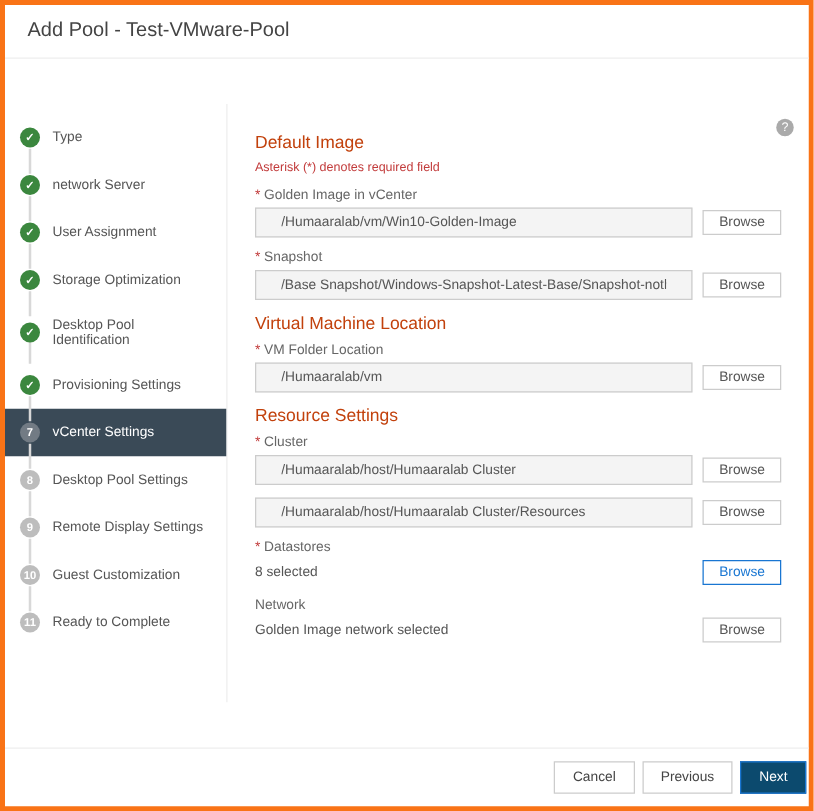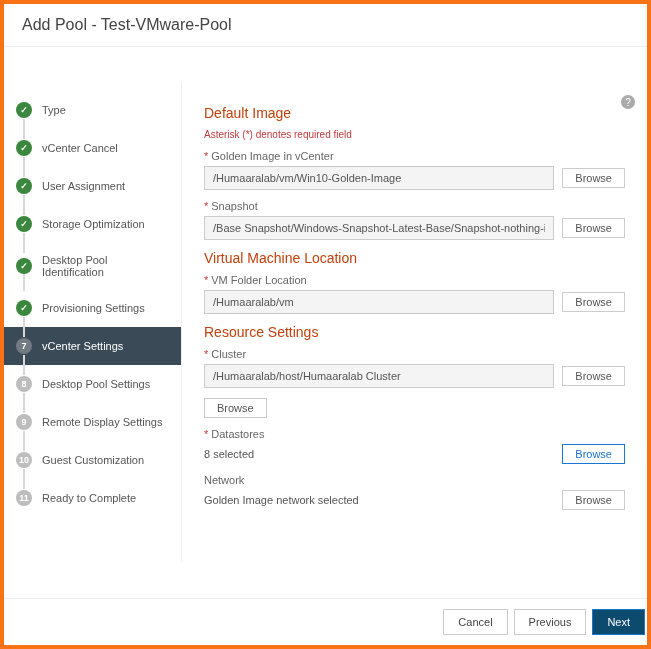--- a/index.html
+++ b/index.html
@@ -17,21 +17,21 @@
 .step.pending .badge { background: #bdbdbd; color: #fff; }
 .step .connector { position: absolute; left: 19px; top: 28px; width: 2px; height: 20px; background: #d8d8d8; z-index: 1; }
 .main { flex: 1; padding: 16px 22px; position: relative; overflow: hidden; }
 .help-icon { position: absolute; top: 12px; right: 12px; width: 14px; height: 14px; border-radius: 50%; background: #aaa; color: #fff; font-size: 10px; display: flex; align-items: center; justify-content: center; cursor: pointer; }
 .section-title { font-size: 14px; color: #c2410c; font-weight: 400; margin-bottom: 8px; margin-top: 6px; }
 .required-note { color: #c23b3b; font-size: 10px; margin-bottom: 10px; }
 .field { margin-bottom: 10px; }
 .field-label { font-size: 11px; color: #666; margin-bottom: 4px; display: block; }
 .field-label .ast { color: #c23b3b; margin-right: 3px; }
 .field-row { display: flex; align-items: center; gap: 8px; }
-.field-row input { flex: 1; height: 24px; padding: 0 8px; font-size: 11px; border: 1px solid #ccc; background: #f4f4f4; color: #555; }
+.field-row input { flex: 1; height: 24px; padding: 0 20px; font-size: 11px; border: 1px solid #ccc; background: #f4f4f4; color: #555; }
 .status-text { flex: 1; font-size: 11px; color: #555; padding: 4px 0; }
 .browse-btn { height: 20px; padding: 0 12px; font-size: 11px; background: #fff; border: 1px solid #ccc; color: #555; cursor: pointer; min-width: 58px; }
 .browse-btn.active { border-color: #1976d2; color: #1976d2; }
 .footer { border-top: 1px solid #eee; padding: 10px 2px; display: flex; justify-content: flex-end; gap: 6px; }
 .footer button { height: 26px; padding: 0 14px; font-size: 11px; border: 1px solid #ccc; background: #fff; color: #444; cursor: pointer; }
 .footer .primary { background: #0c4a6e; border-color: #1976d2; color: #fff; }
 </style>
 </head>
 <body>
 
@@ -42,21 +42,21 @@
 
   <div class="body">
     <div class="sidebar" id="sidebar">
         <div class="step done">
           <span class="badge">✓</span>
           <span>Type</span>
           <span class="connector"></span>
         </div>
         <div class="step done">
           <span class="badge">✓</span>
-          <span>vCenter Cancel</span>
+          <span>network Server</span>
           <span class="connector"></span>
         </div>
         <div class="step done">
           <span class="badge">✓</span>
           <span>User Assignment</span>
           <span class="connector"></span>
         </div>
         <div class="step done">
           <span class="badge">✓</span>
           <span>Storage Optimization</span>
@@ -135,20 +135,21 @@
       <div class="field">
         <label class="field-label"><span class="ast">*</span><span>Cluster</span></label>
         <div class="field-row">
           <input type="text" readonly="" value="/Humaaralab/host/Humaaralab Cluster" style="">
           <button class="browse-btn">Browse</button>
         </div>
       </div>
 
       <div class="field">
         <div class="field-row">
+          <input type="text" readonly="" value="/Humaaralab/host/Humaaralab Cluster/Resources" style="">
           <button class="browse-btn">Browse</button>
         </div>
       </div>
 
       <div class="field">
         <label class="field-label"><span class="ast">*</span><span>Datastores</span></label>
         <div class="field-row">
           <div class="status-text">8 selected</div>
           <button class="browse-btn active">Browse</button>
         </div>

